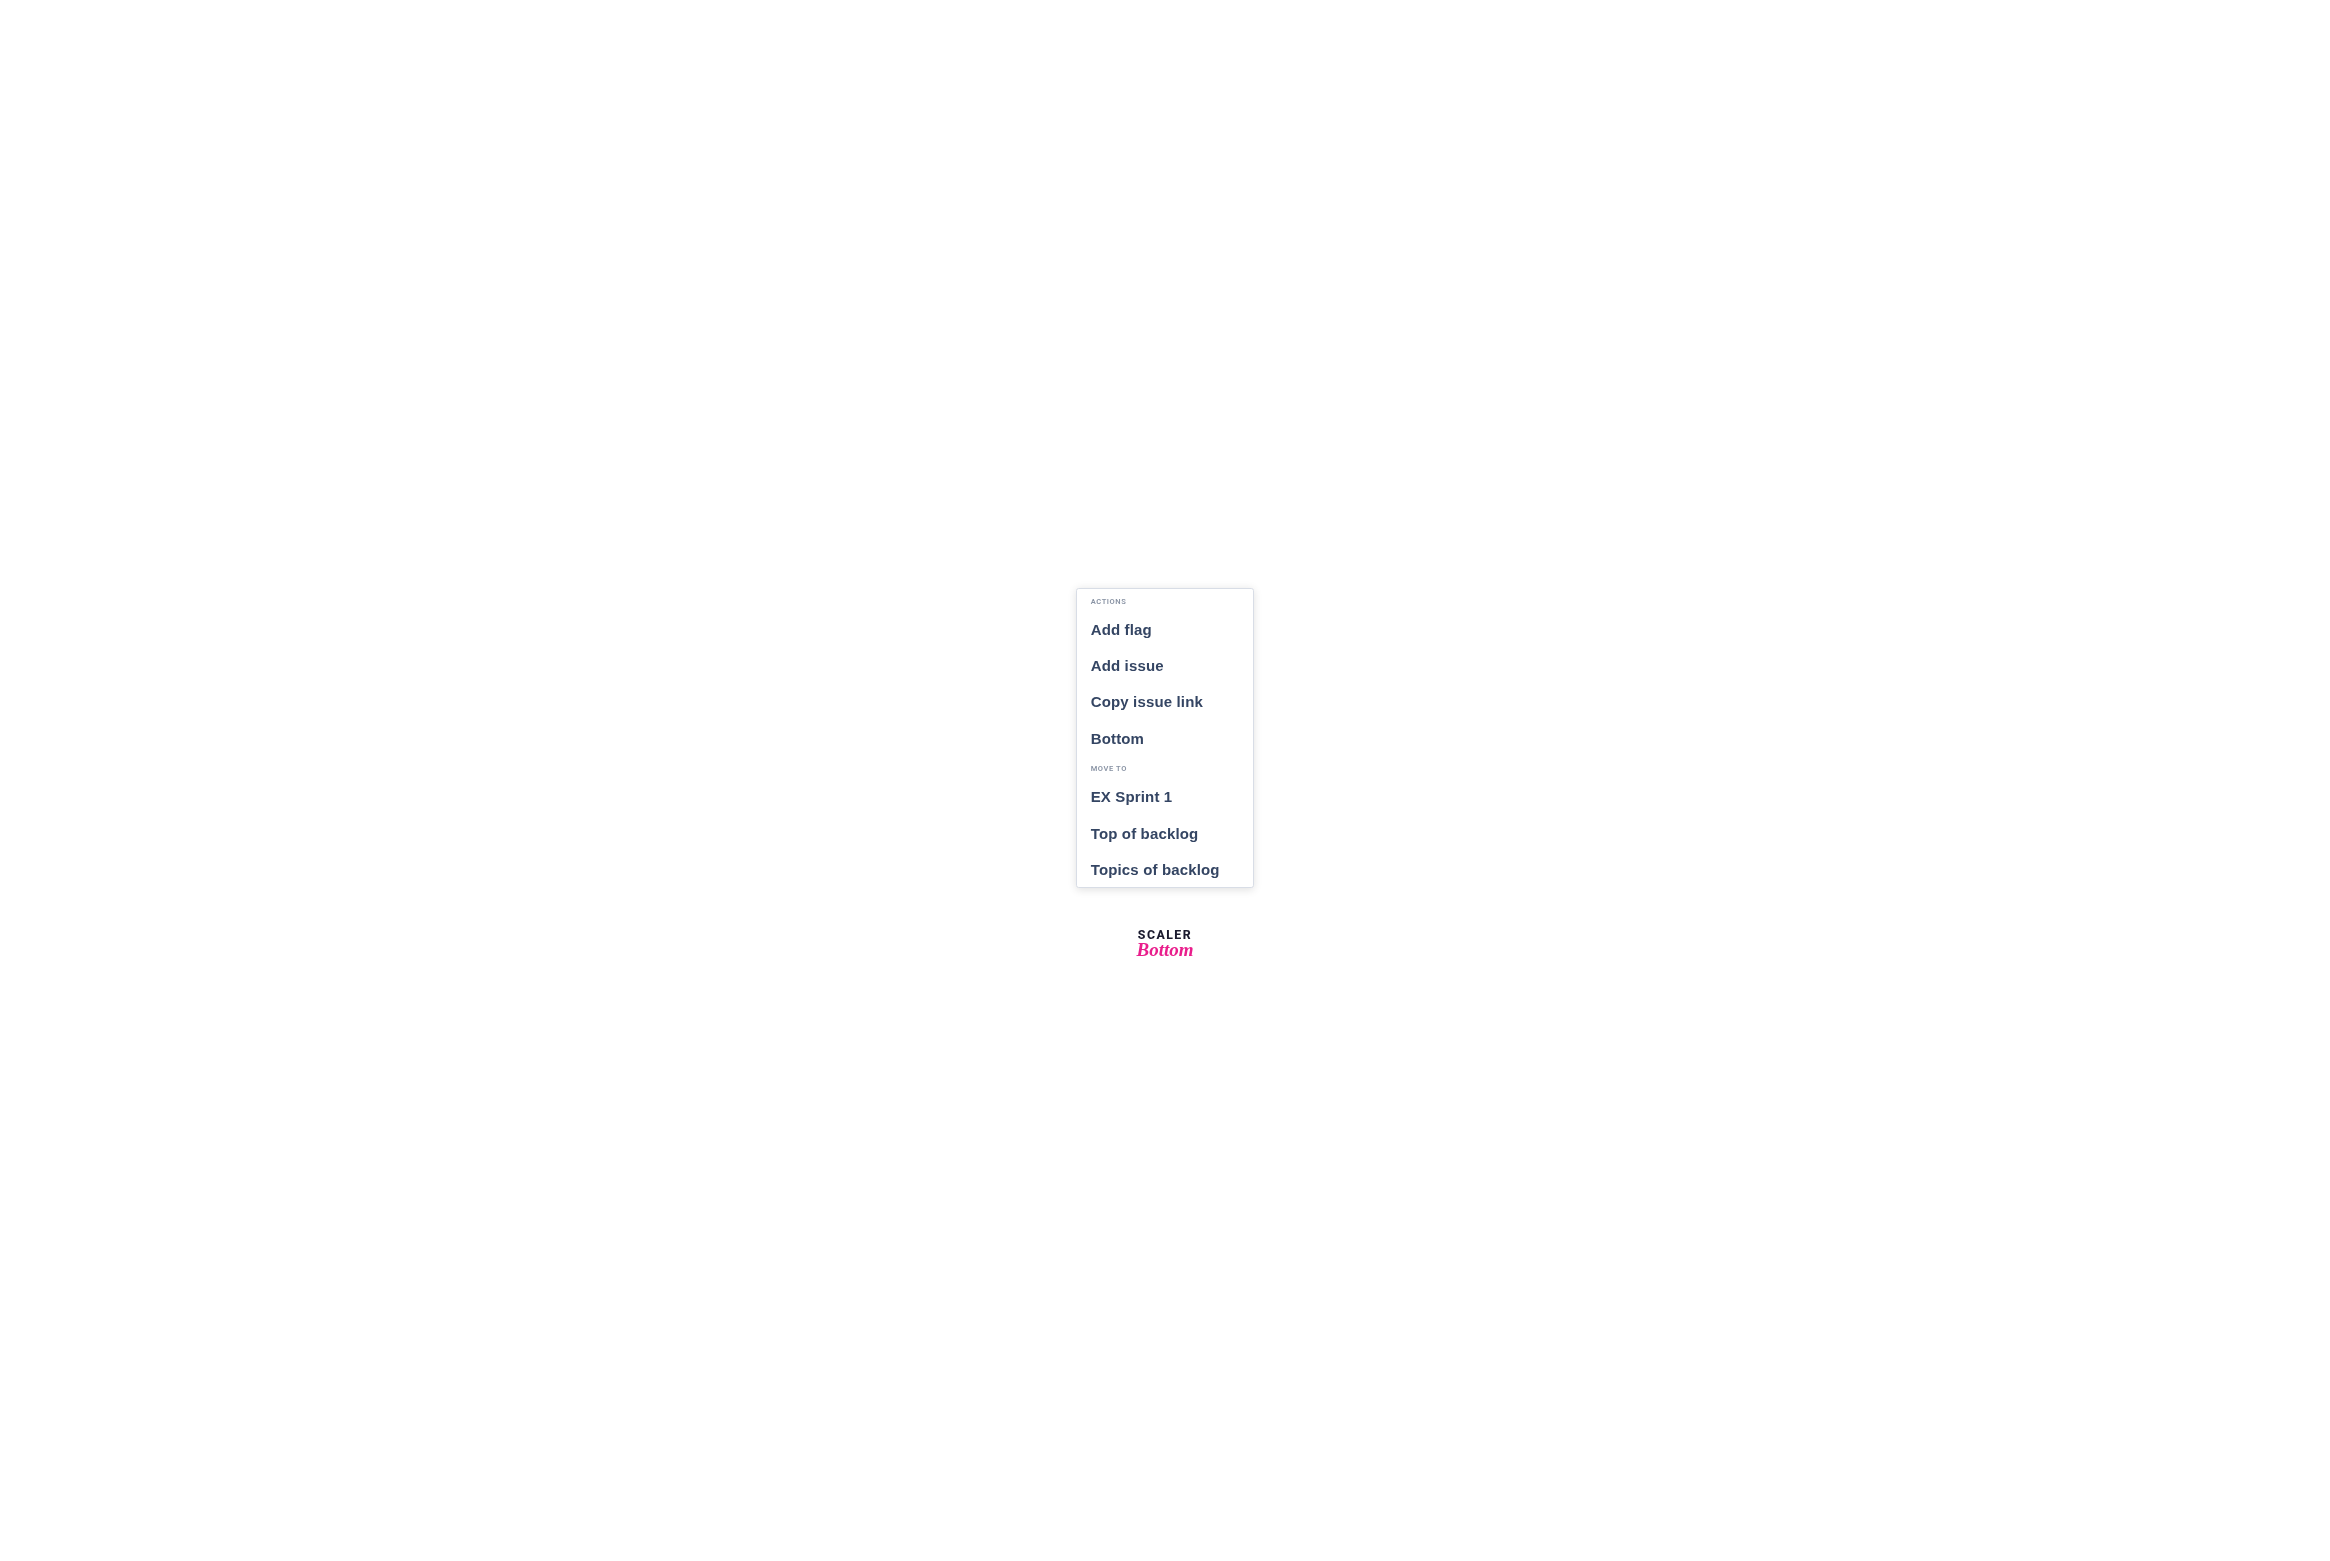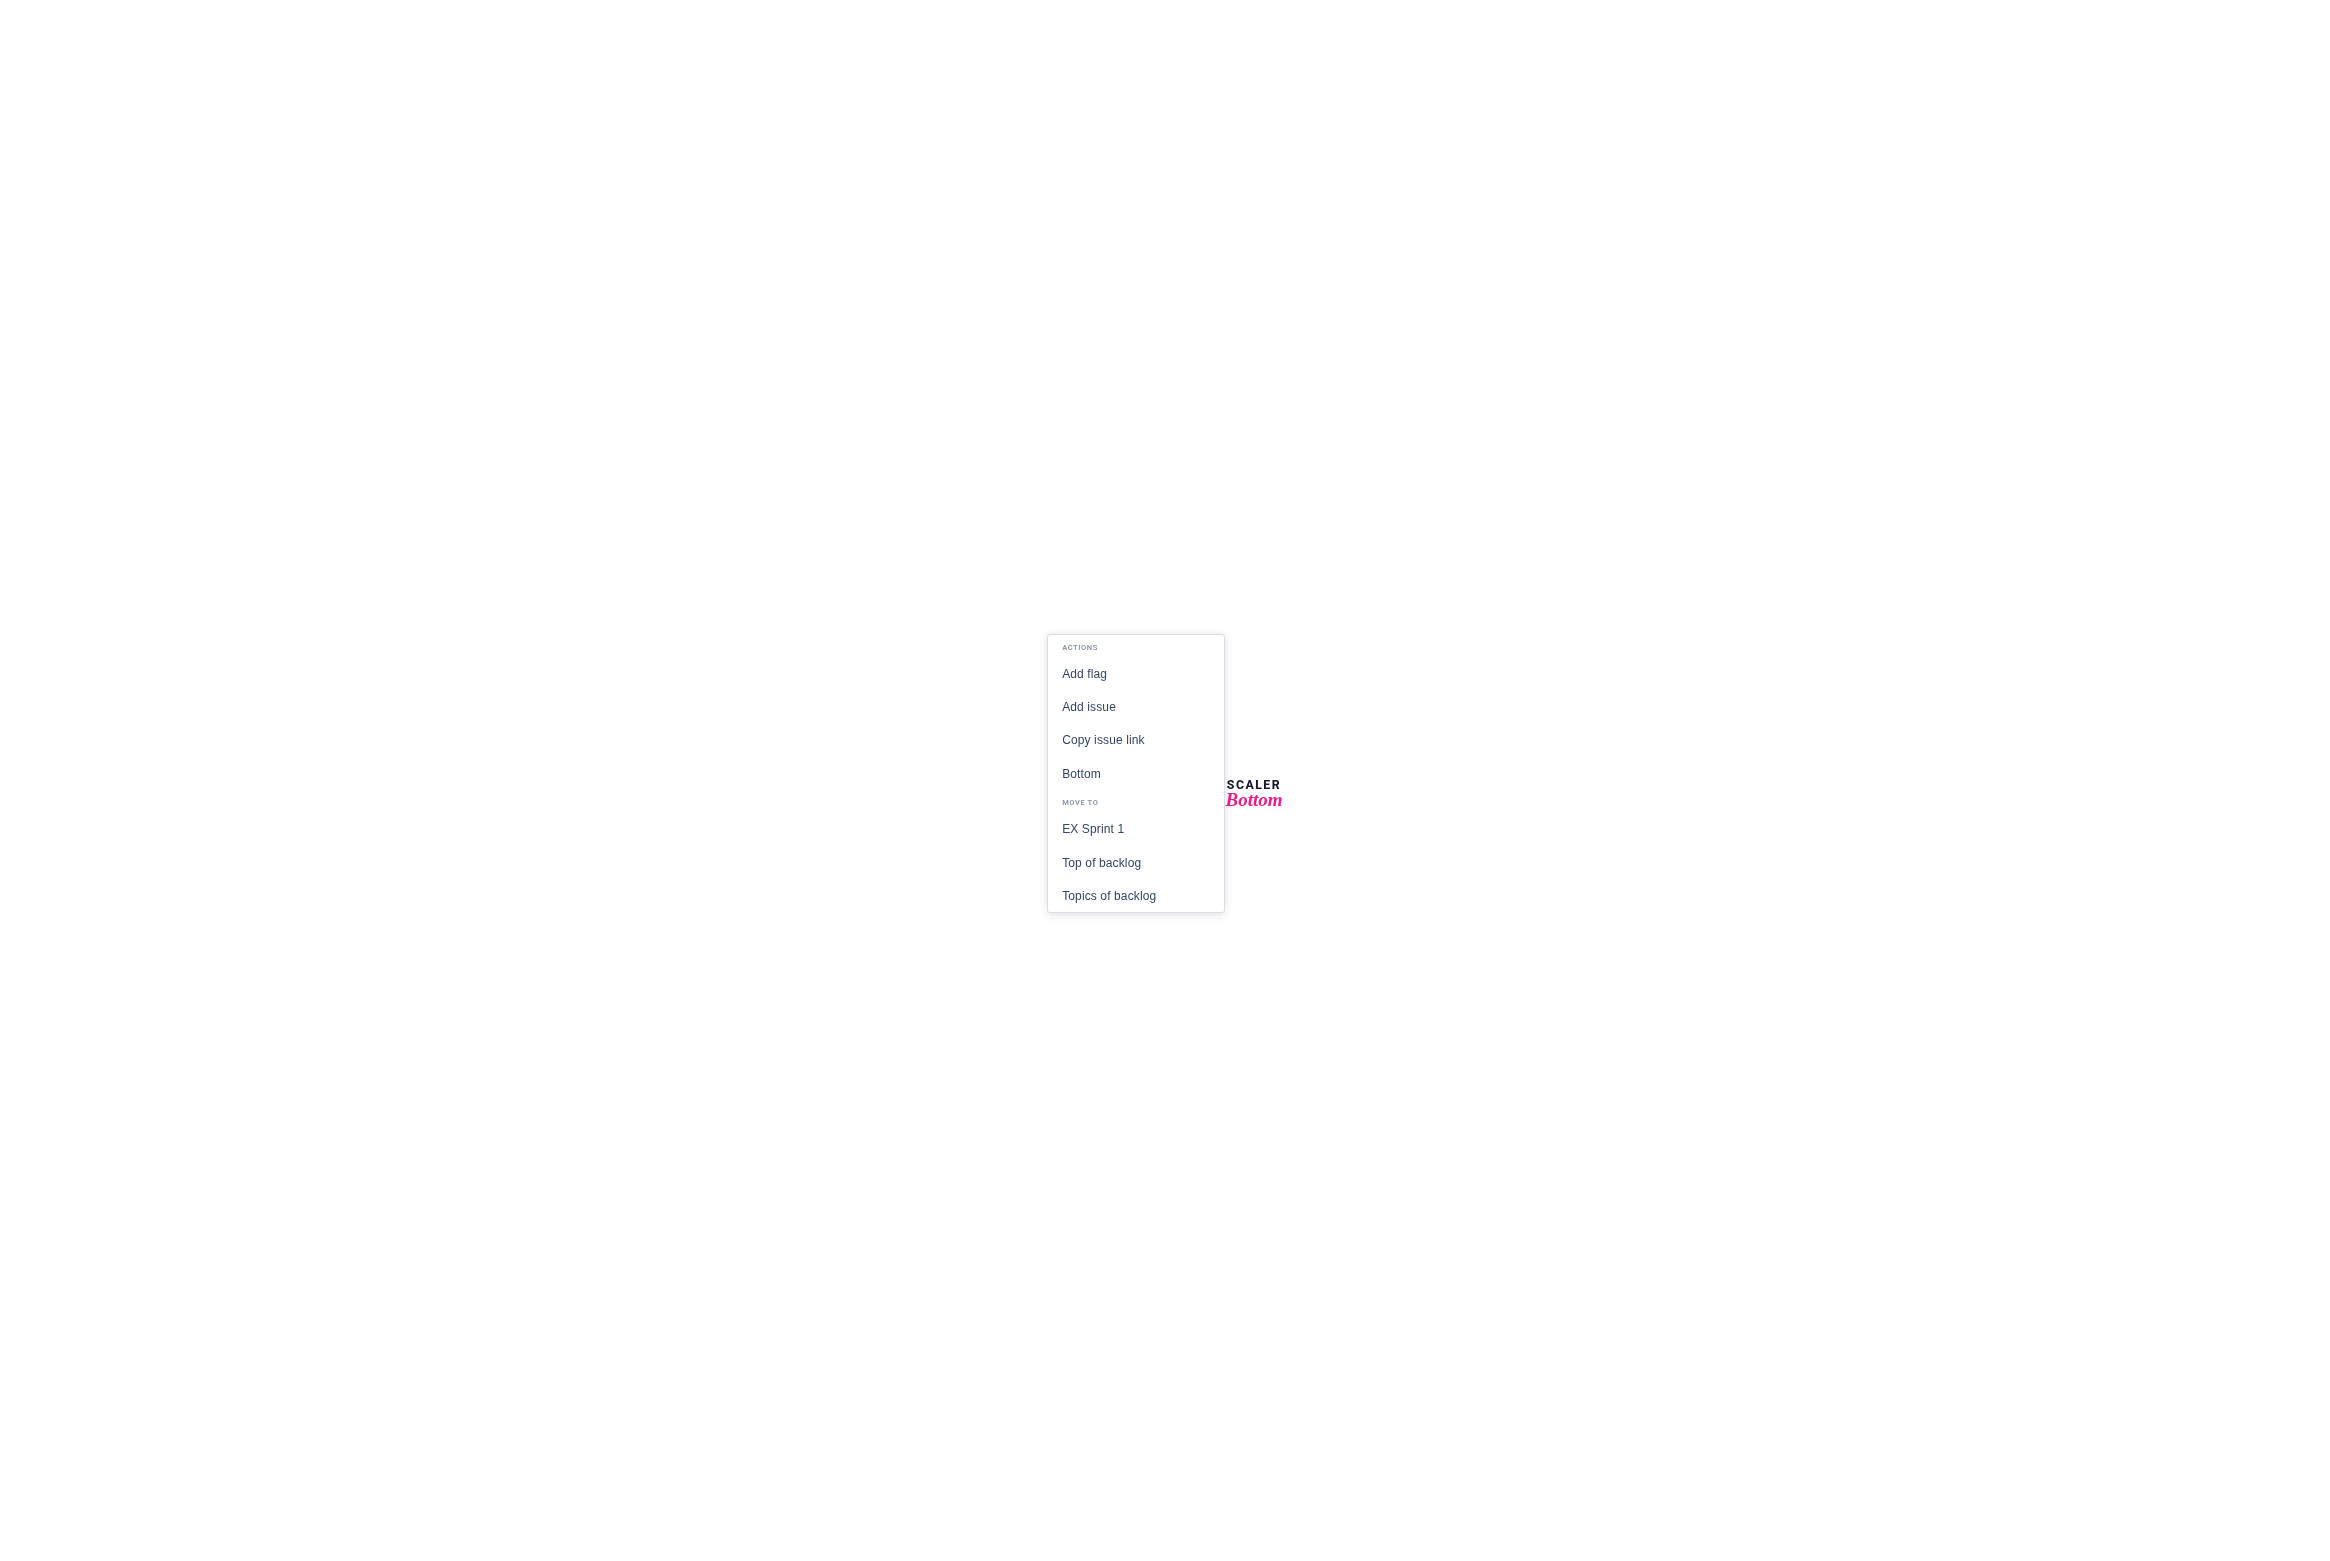--- a/index.html
+++ b/index.html
@@ -15,21 +15,21 @@
       min-height: 100vh;
       display: flex;
       flex-direction: column;
       align-items: center;
       justify-content: center;
       position: relative;
     }
 
     .page-wrapper {
       display: flex;
-      flex-direction: row;
+      flex-direction: column;
       align-items: center;
       justify-content: center;
       width: 100%;
       min-height: 100vh;
       padding: 41px 0 55px;
     }
 
     .context-menu {
       background: #ffffff;
       border: 0.7px solid #d8dde6;
@@ -45,28 +45,29 @@
       letter-spacing: 0.08em;
       color: #8993a4;
       padding: 8.2px 13.7px 5.5px;
       text-transform: uppercase;
     }
 
     .menu-item {
       display: block;
       width: 100%;
       padding: 9.6px 13.7px;
-      font-size: 12px;
+      font-size: 15px;
       color: #344563;
       background: none;
       border: none;
       text-align: left;
       cursor: pointer;
       transition: background 0.1s;
       letter-spacing: 0.01em;
+      font-weight: bold;
     }
 
     .scaler-logo {
       margin-top: 41px;
       display: flex;
       flex-direction: column;
       align-items: center;
     }
 
     .scaler-topics-wordmark {

